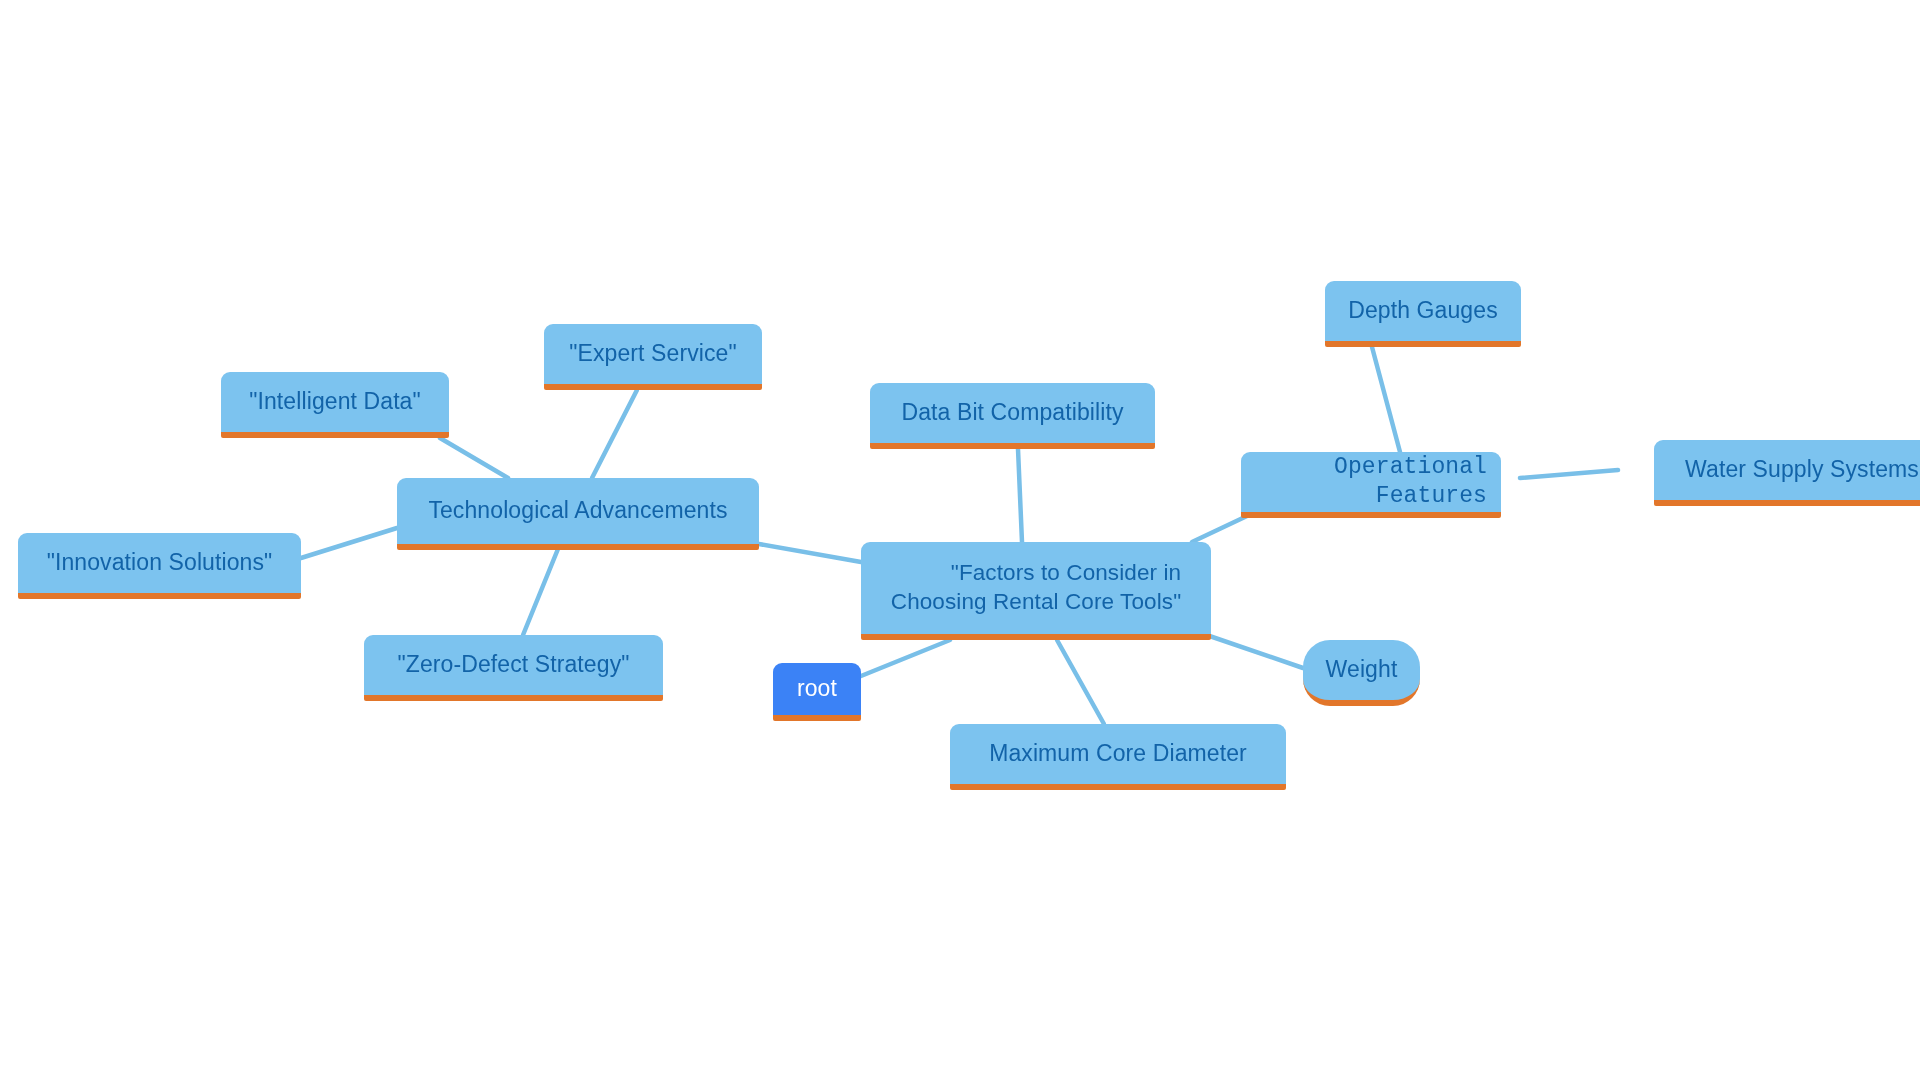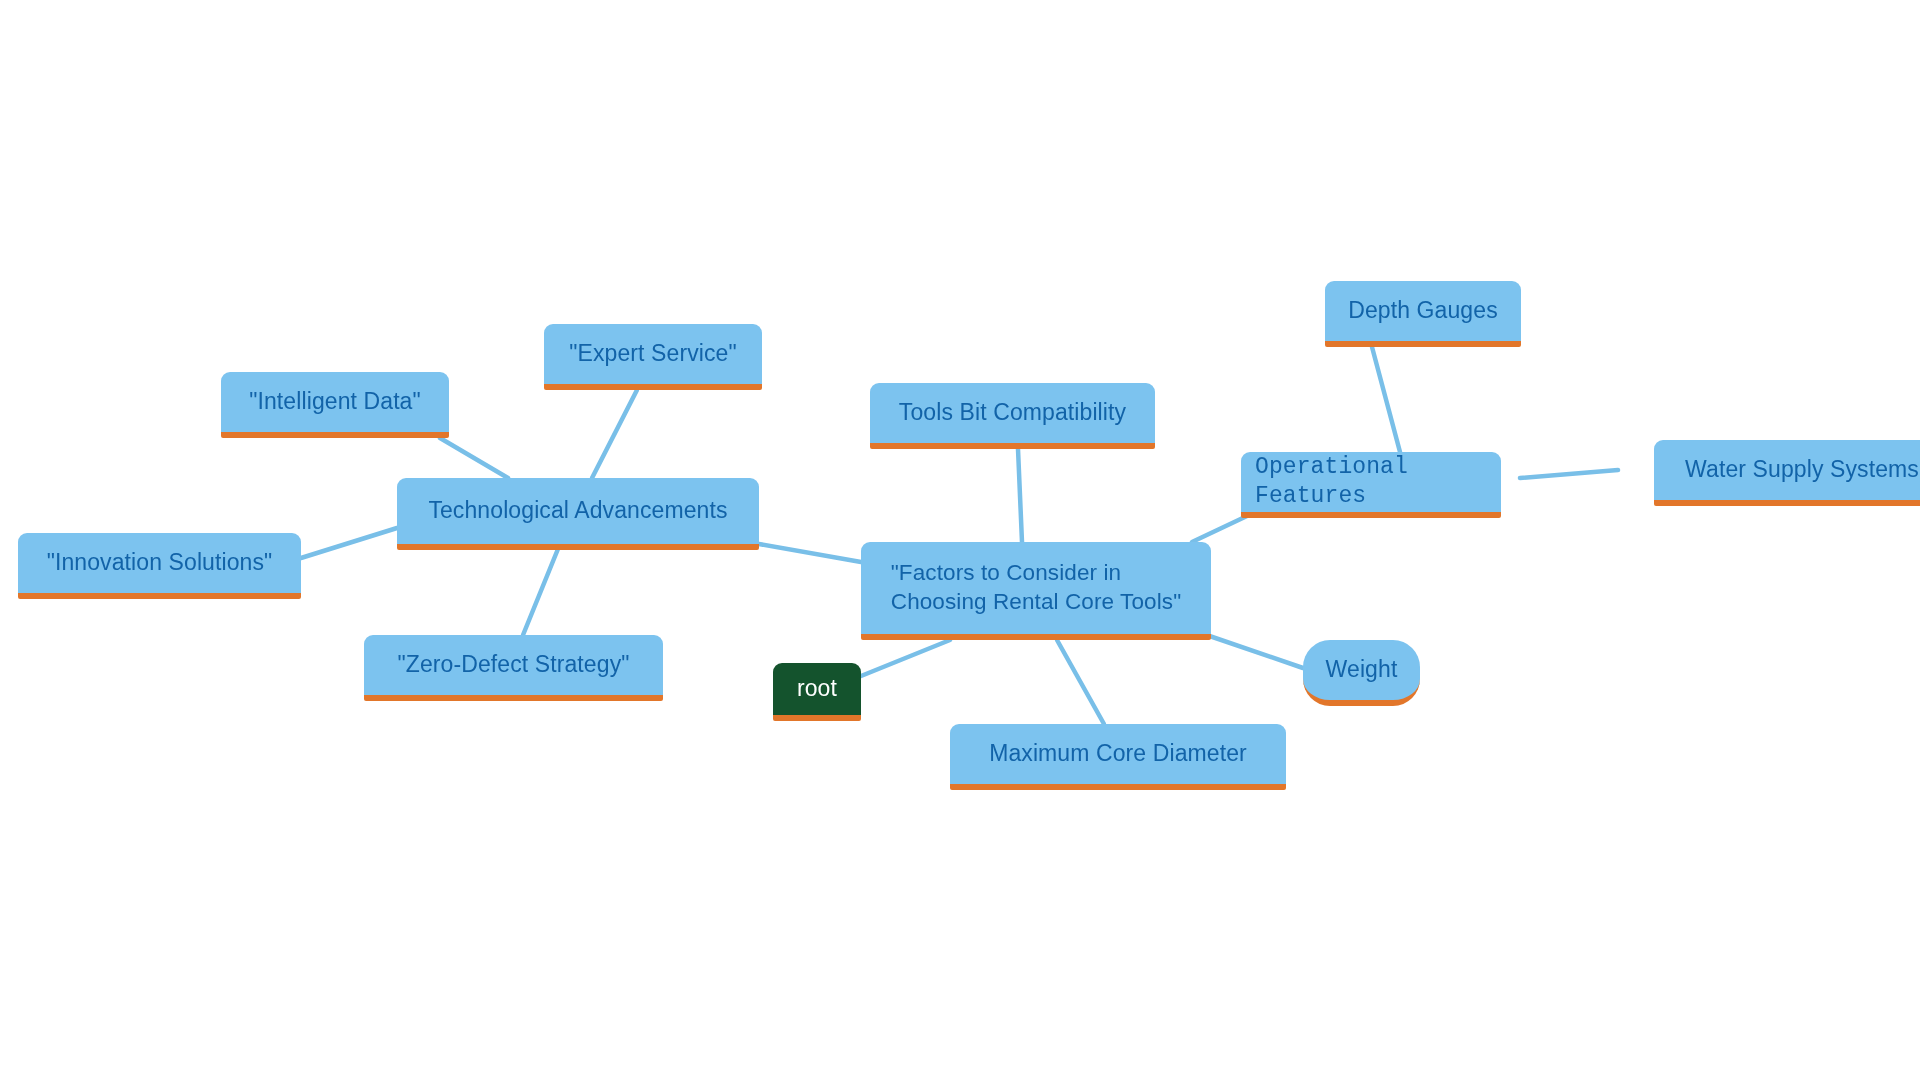--- a/index.html
+++ b/index.html
@@ -31,30 +31,30 @@
   }
   .node {
     position: absolute;
     box-sizing: border-box;
     background: #7cc3ef;
     border-radius: 9px 9px 2px 2px;
     border-bottom: 6px solid #e2762a;
     display: flex;
     align-items: center;
     justify-content: center;
-    text-align: left;
+    text-align: right;
     color: #1263a8;
     font-size: 23px;
     line-height: 1.28;
     letter-spacing: 0.1px;
     padding: 16px 14px;
     white-space: pre-line;
   }
   .node.root-node {
-    background: #14532d;
+    background: #3b82f6;
     color: #ffffff;
     border-bottom: 6px solid #e2762a;
     font-size: 23px;
   }
   .node.central {
     font-size: 22.5px;
   }
 </style>
 </head>
 <body>
@@ -76,20 +76,20 @@
     </svg>
   <div id="node-layer">
       <div class="node root-node" style="left: 773px; top: 663px; width: 88px; height: 58px;">root</div>
       <div class="node central" style="left: 861px; top: 542px; width: 350px; height: 98px;">"Factors to Consider in
 Choosing Rental Core Tools"</div>
       <div class="node" style="left: 397px; top: 478px; width: 362px; height: 72px;">Technological Advancements</div>
       <div class="node" style="left: 221px; top: 372px; width: 228px; height: 66px;">"Intelligent Data"</div>
       <div class="node" style="left: 544px; top: 324px; width: 218px; height: 66px;">"Expert Service"</div>
       <div class="node" style="left: 18px; top: 533px; width: 283px; height: 66px;">"Innovation Solutions"</div>
       <div class="node" style="left: 364px; top: 635px; width: 299px; height: 66px;">"Zero-Defect Strategy"</div>
-      <div class="node" style="left: 870px; top: 383px; width: 285px; height: 66px;">Tools Bit Compatibility</div>
+      <div class="node" style="left: 870px; top: 383px; width: 285px; height: 66px;">Data Bit Compatibility</div>
       <div class="node" style="left: 1241px; top: 452px; width: 260px; height: 66px; font-family: Liberation Mono, monospace;">Operational Features</div>
       <div class="node" style="left: 1325px; top: 281px; width: 196px; height: 66px;">Depth Gauges</div>
       <div class="node" style="left: 1618px; top: 440px; width: 296px; height: 66px; margin-left: 36px;">Water Supply Systems</div>
       <div class="node" style="left: 1303px; top: 640px; width: 117px; height: 66px; border-radius: 27px;">Weight</div>
       <div class="node" style="left: 950px; top: 724px; width: 336px; height: 66px;">Maximum Core Diameter</div>
     </div>
 </div>
 
 </body></html>

